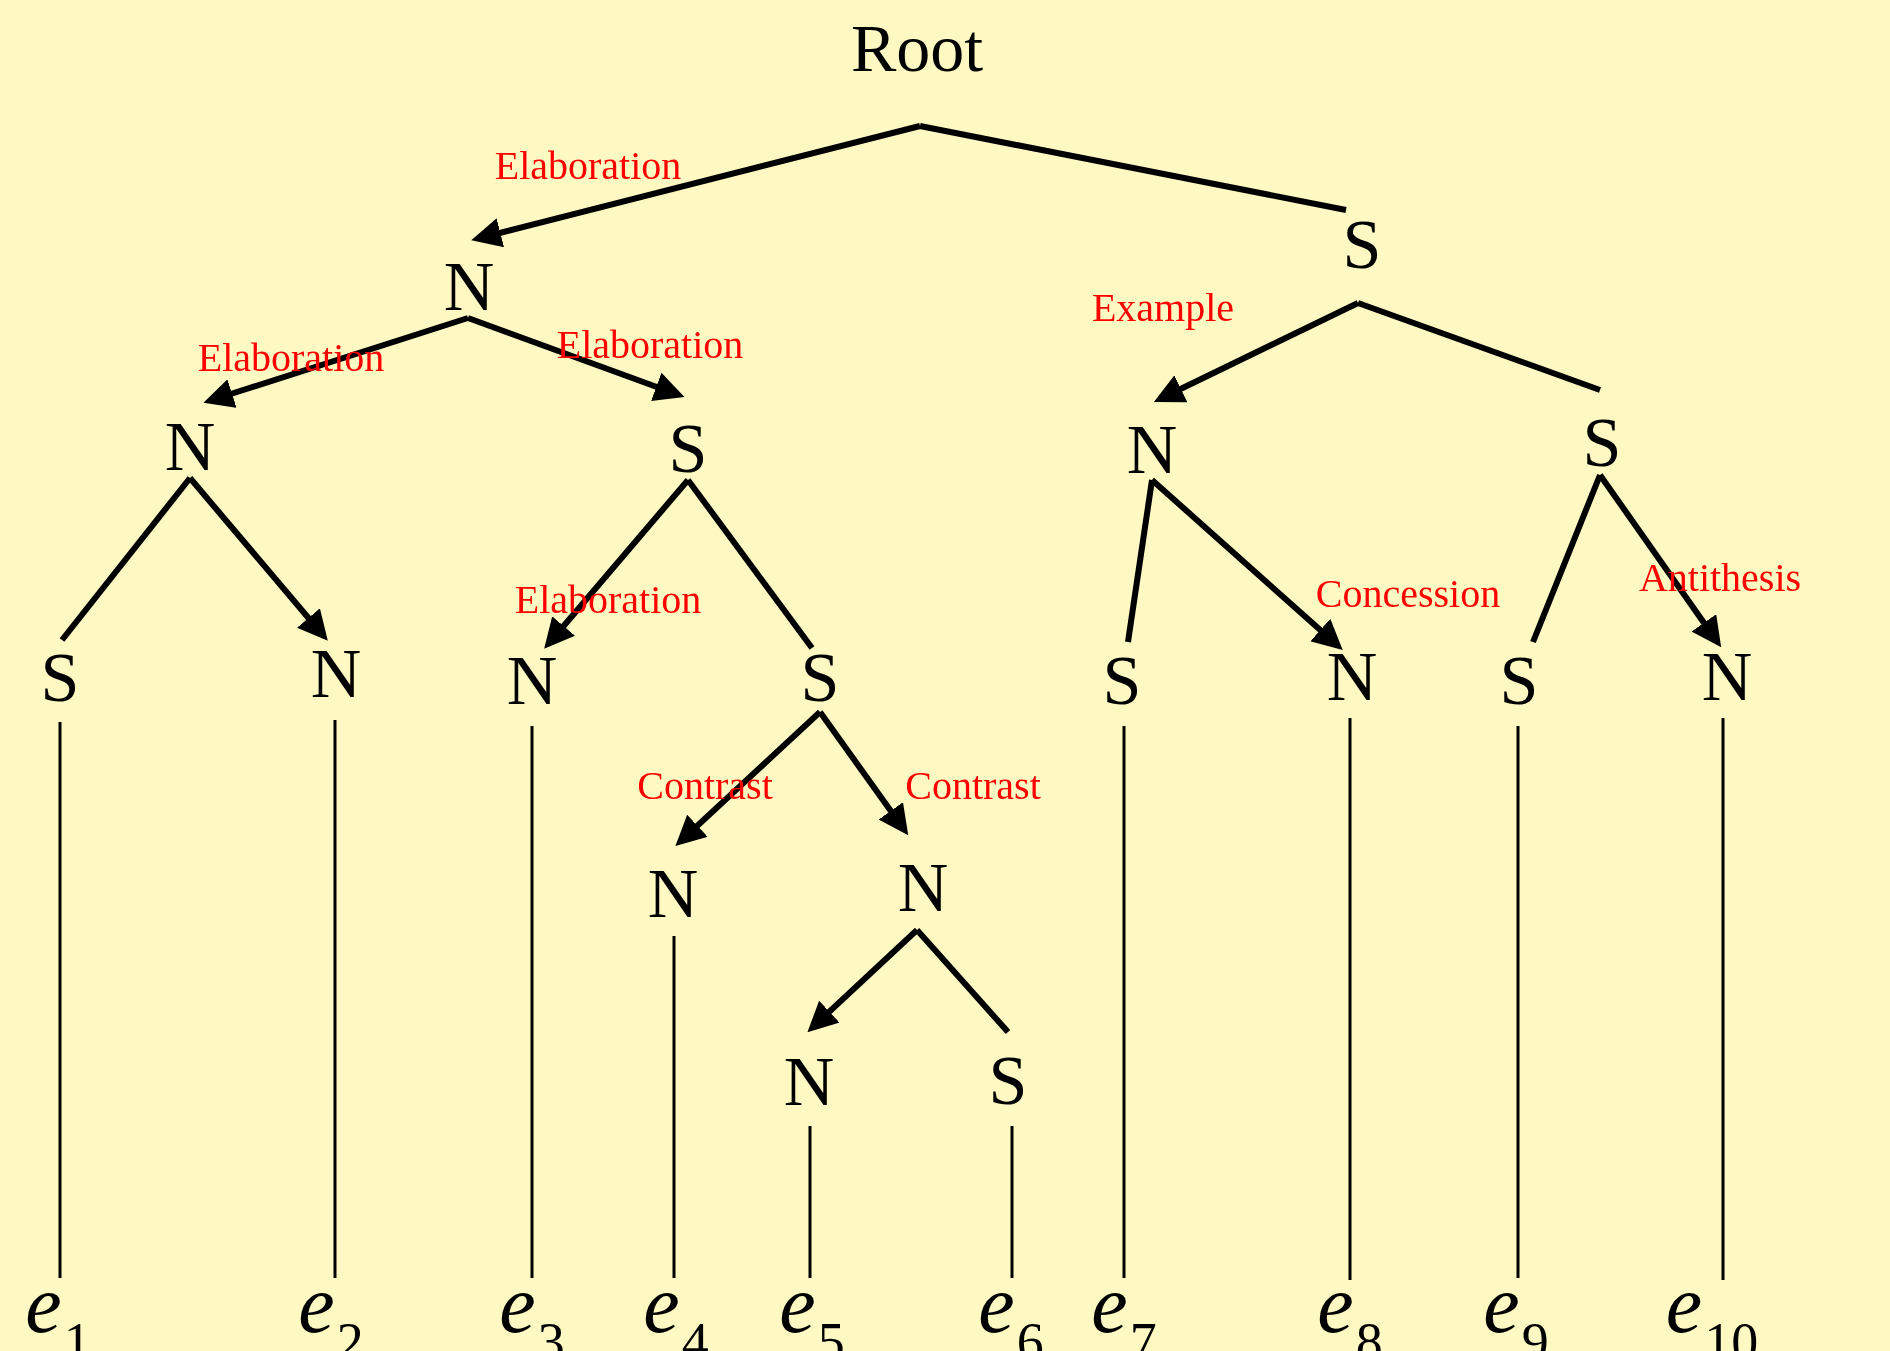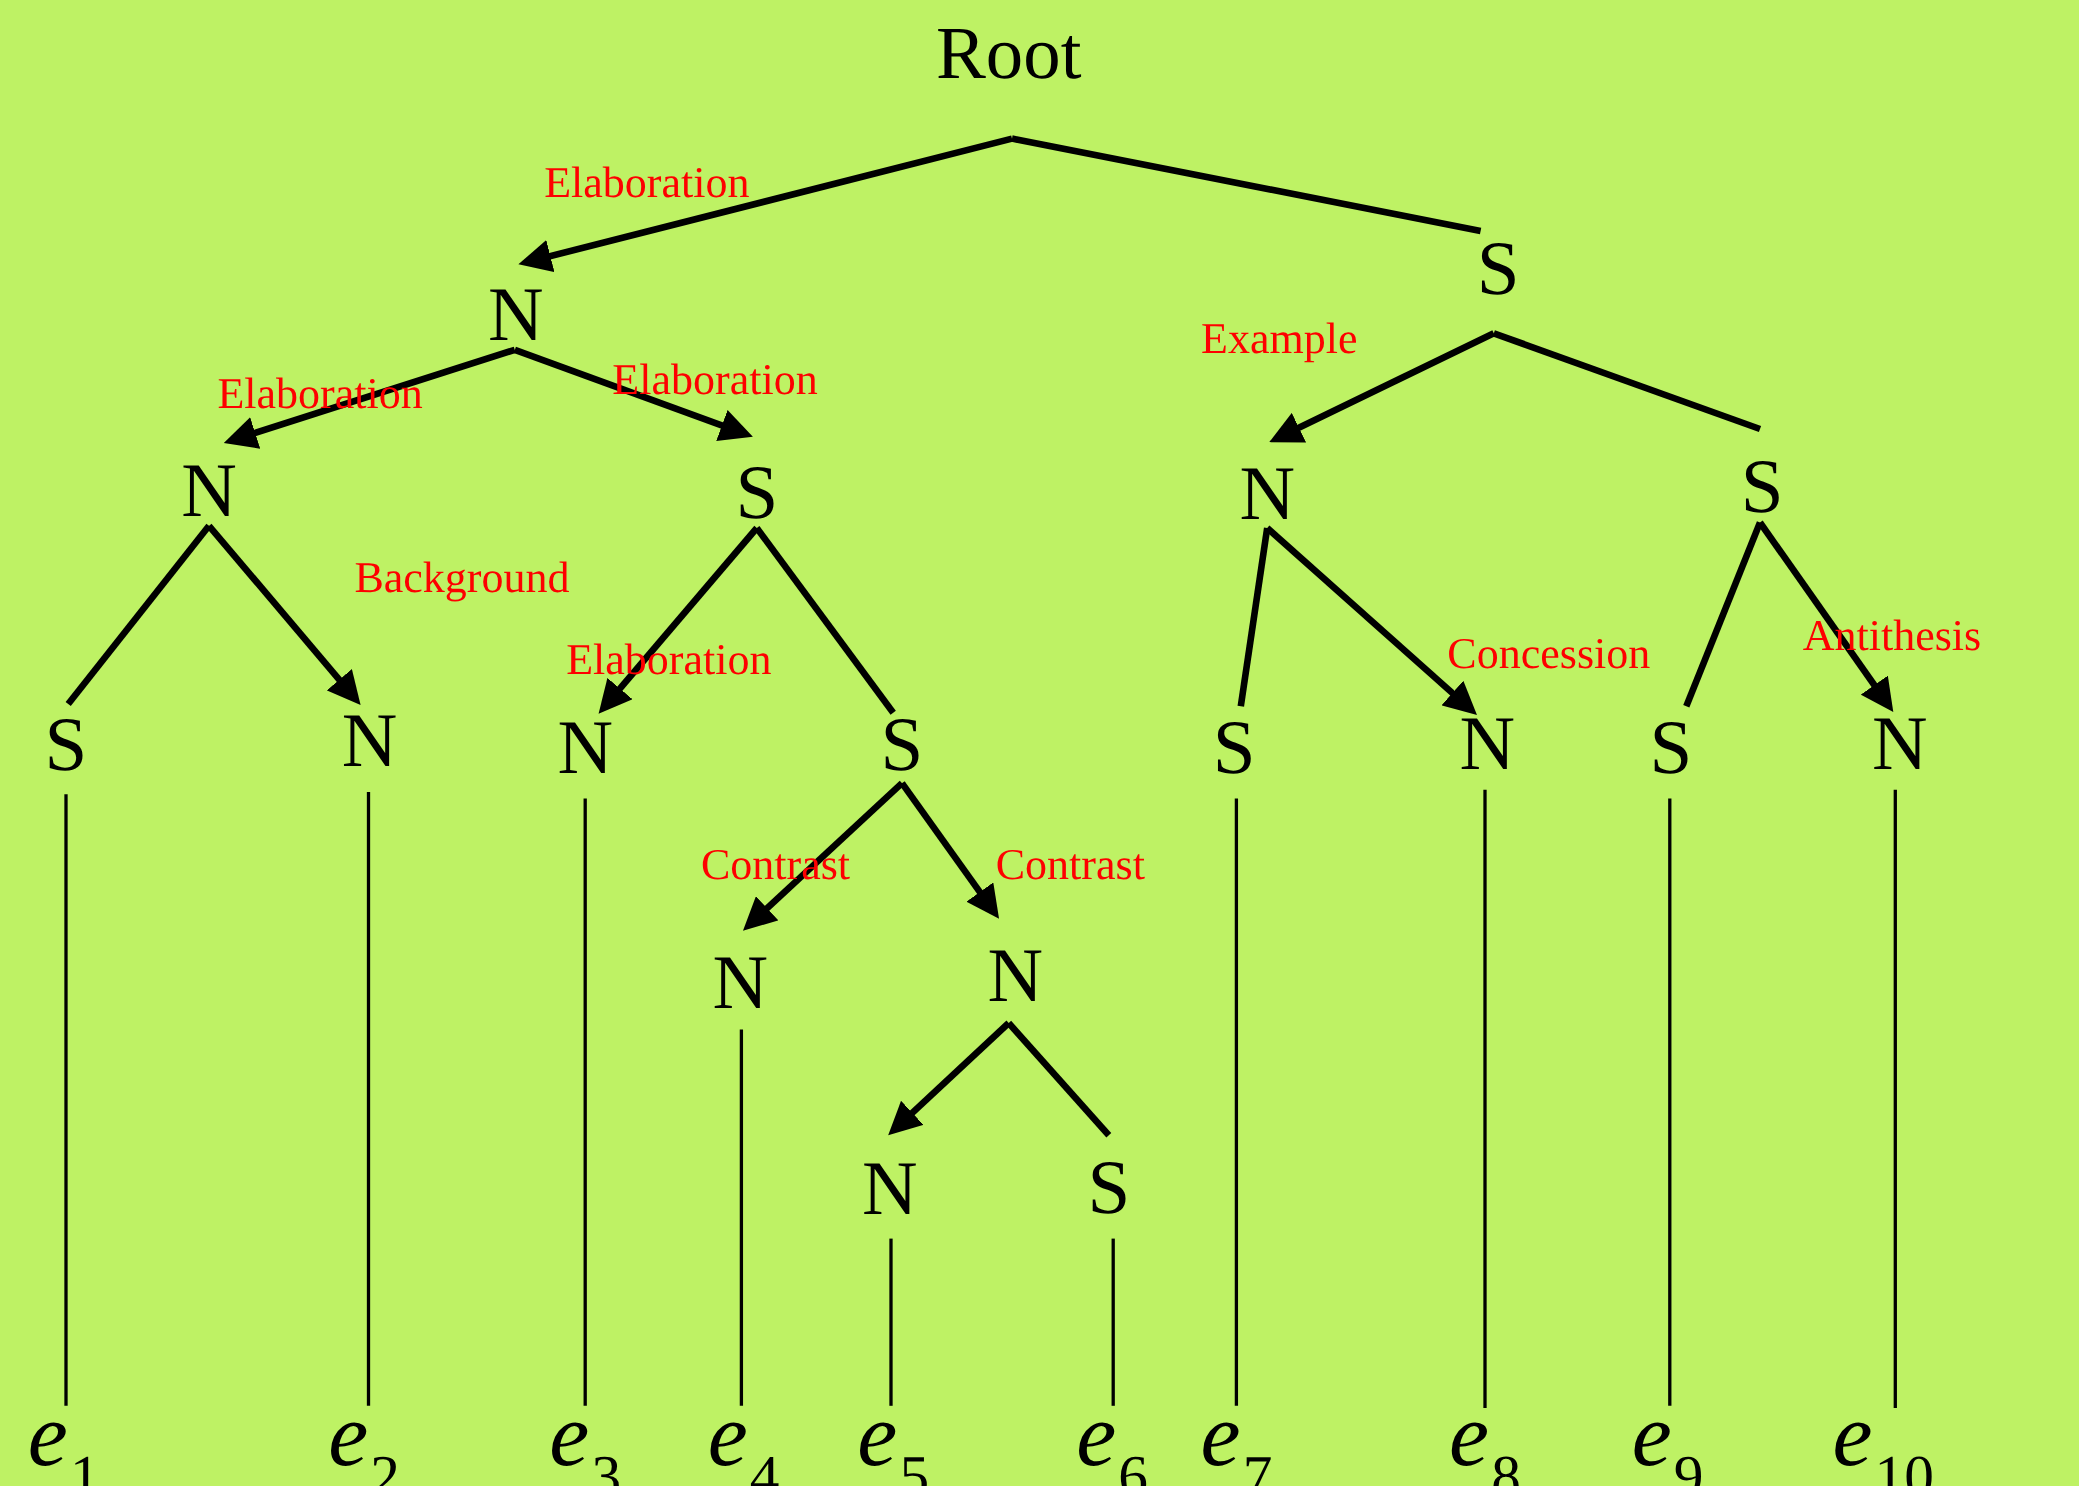--- a/index.html
+++ b/index.html
@@ -1,20 +1,20 @@
 <!DOCTYPE html>
 <html><head>
 <meta charset="utf-8">
 <style>
   html, body { margin: 0; padding: 0; background: #ffffff; }
   #canvas {
     position: relative;
     width: 1890px;
     height: 1351px;
-    background: #bef264;
+    background: #fef9c3;
     font-family: "Liberation Serif", "DejaVu Serif", serif;
     overflow: hidden;
   }
   #edges {
     position: absolute;
     left: 0; top: 0;
     width: 1890px; height: 1351px;
   }
   .node {
     position: absolute;
@@ -131,21 +131,20 @@
   <div class="node" style="left:673px;  top:894px;">N</div>
   <div class="node" style="left:923px;  top:888px;">N</div>
 
   <div class="node" style="left:809px;  top:1082px;">N</div>
   <div class="node" style="left:1008px; top:1081px;">S</div>
 
   <div class="rel" style="left:588px;  top:166px;">Elaboration</div>
   <div class="rel" style="left:291px;  top:358px;">Elaboration</div>
   <div class="rel" style="left:650px;  top:345px;">Elaboration</div>
   <div class="rel" style="left:1163px; top:308px;text-align:center;">Example</div>
-  <div class="rel" style="left:420px;  top:525px;">Background</div>
   <div class="rel" style="left:608px;  top:600px;">Elaboration</div>
   <div class="rel" style="left:1408px; top:594px;">Concession</div>
   <div class="rel" style="left:1720px; top:578px;">Antithesis</div>
   <div class="rel" style="left:705px;  top:786px;">Contrast</div>
   <div class="rel" style="left:973px;  top:786px;">Contrast</div>
 
   <div class="leaf" style="left:58px;   top:1264px;"><span class="ebase">e</span><span class="esub">1</span></div>
   <div class="leaf" style="left:331px;  top:1264px;"><span class="ebase">e</span><span class="esub">2</span></div>
   <div class="leaf" style="left:532px;  top:1264px;"><span class="ebase">e</span><span class="esub">3</span></div>
   <div class="leaf" style="left:676px;  top:1264px;"><span class="ebase">e</span><span class="esub">4</span></div>

